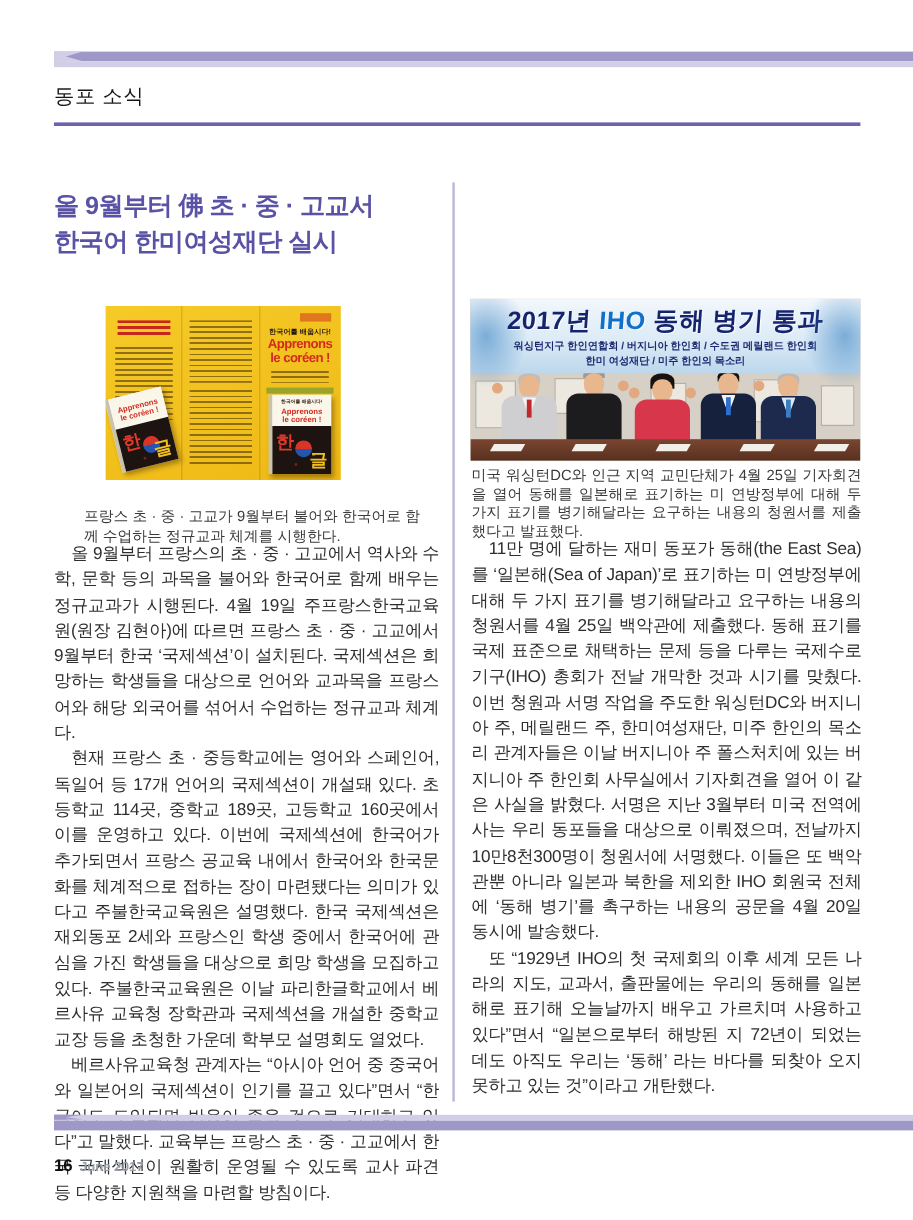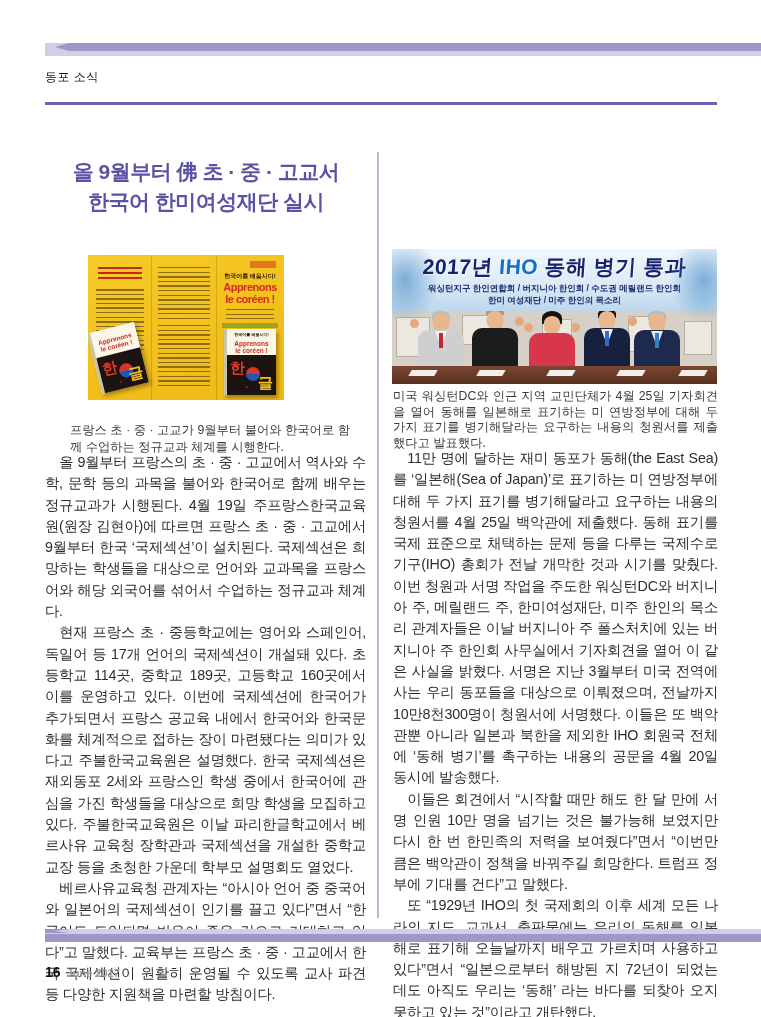--- a/index.html
+++ b/index.html
@@ -19,28 +19,28 @@
     border-top: 4px solid #d2cee7; border-bottom: 4px solid #d2cee7; border-right: 14px solid transparent;
     border-left: 10px solid #d2cee7; }
   .bottom-bar { position: absolute; left: 45px; right: 0; top: 929px; height: 13px; }
   .bottom-bar .light { position: absolute; left: 0; right: 0; top: 0; height: 5px; background: #d2cee7; }
   .bottom-bar .dark { position: absolute; left: 0; right: 0; bottom: 0; height: 8px; background: #9e98c8; }
   .bottom-bar .tri { position: absolute; left: 0; top: 0; width: 0; height: 0;
     border-top: 2.5px solid #9e98c8; border-bottom: 2.5px solid #9e98c8; border-right: 14px solid transparent;
     border-left: 10px solid #9e98c8; }
 
   
-  .section-title { position: absolute; left: 45px; top: 69px; font-size: 12px; font-weight: 500;
+  .section-title { position: absolute; left: 45px; top: 69px; font-size: 17px; font-weight: 500;
     color: #161616; letter-spacing: 0.5px; }
   .header-rule { position: absolute; left: 45px; width: 672px; top: 102px; height: 3px; background: #6b63ae; }
 
   
   .col-divider { position: absolute; left: 377px; top: 152px; width: 2px; height: 766px; background: #bcb7da; }
 
-  .headline { position: absolute; width: 322px; text-align: center; font-size: 21px; font-weight: 700;
+  .headline { position: absolute; width: 322px; font-size: 21px; font-weight: 700;
     color: #5a52a5; line-height: 30px; letter-spacing: -0.5px; }
   .headline.l { left: 45px; top: 157px; }
   .headline.r { left: 393px; top: 157px; width: 325px; }
 
   .caption { position: absolute; font-size: 12.3px; color: #3a3a3a; text-align: justify; }
   .caption.l { left: 70px; top: 402px; width: 280px; line-height: 17px; margin-top: 20px; }
   .caption.r { left: 393px; top: 389px; width: 325px; line-height: 15.5px; }
 
   .body-text { position: absolute; font-size: 14.3px; line-height: 21.3px; text-align: justify;
     color: #2e2e2e; letter-spacing: -0.2px; }
@@ -260,21 +260,20 @@
       </div>
       <div class="banner-sub s1">워싱턴지구 한인연합회 / 버지니아 한인회 / 수도권 메릴랜드 한인회</div>
       <div class="banner-sub s2">한미 여성재단 / 미주 한인의 목소리</div>
     </div>
   </div>
 
   <p class="caption r">미국 워싱턴DC와 인근 지역 교민단체가 4월 25일 기자회견을 열어 동해를 일본해로 표기하는 미 연방정부에 대해 두 가지 표기를 병기해달라는 요구하는 내용의 청원서를 제출했다고 발표했다.</p>
 
   <div class="body-text r">
     <p>11만 명에 달하는 재미 동포가 동해(the East Sea)를 ‘일본해(Sea of Japan)’로 표기하는 미 연방정부에 대해 두 가지 표기를 병기해달라고 요구하는 내용의 청원서를 4월 25일 백악관에 제출했다. 동해 표기를 국제 표준으로 채택하는 문제 등을 다루는 국제수로기구(IHO) 총회가 전날 개막한 것과 시기를 맞췄다. 이번 청원과 서명 작업을 주도한 워싱턴DC와 버지니아 주, 메릴랜드 주, 한미여성재단, 미주 한인의 목소리 관계자들은 이날 버지니아 주 폴스처치에 있는 버지니아 주 한인회 사무실에서 기자회견을 열어 이 같은 사실을 밝혔다. 서명은 지난 3월부터 미국 전역에 사는 우리 동포들을 대상으로 이뤄졌으며, 전날까지 10만8천300명이 청원서에 서명했다. 이들은 또 백악관뿐 아니라 일본과 북한을 제외한 IHO 회원국 전체에 ‘동해 병기’를 촉구하는 내용의 공문을 4월 20일 동시에 발송했다.</p>
-    <p>이들은 회견에서 “시작할 때만 해도 한 달 만에 서명 인원 10만 명을 넘기는 것은 불가능해 보였지만 다시 한 번 한민족의 저력을 보여줬다”면서 “이번만큼은 백악관이 정책을 바꿔주길 희망한다. 트럼프 정부에 기대를 건다”고 말했다.</p>
     <p>또 “1929년 IHO의 첫 국제회의 이후 세계 모든 나라의 지도, 교과서, 출판물에는 우리의 동해를 일본해로 표기해 오늘날까지 배우고 가르치며 사용하고 있다”면서 “일본으로부터 해방된 지 72년이 되었는데도 아직도 우리는 ‘동해’ 라는 바다를 되찾아 오지 못하고 있는 것”이라고 개탄했다.</p>
   </div>
 
   <div class="bottom-bar">
     <div class="light"></div>
     <div class="dark"></div>
     <div class="tri"></div>
   </div>
 
   <div class="footer">

